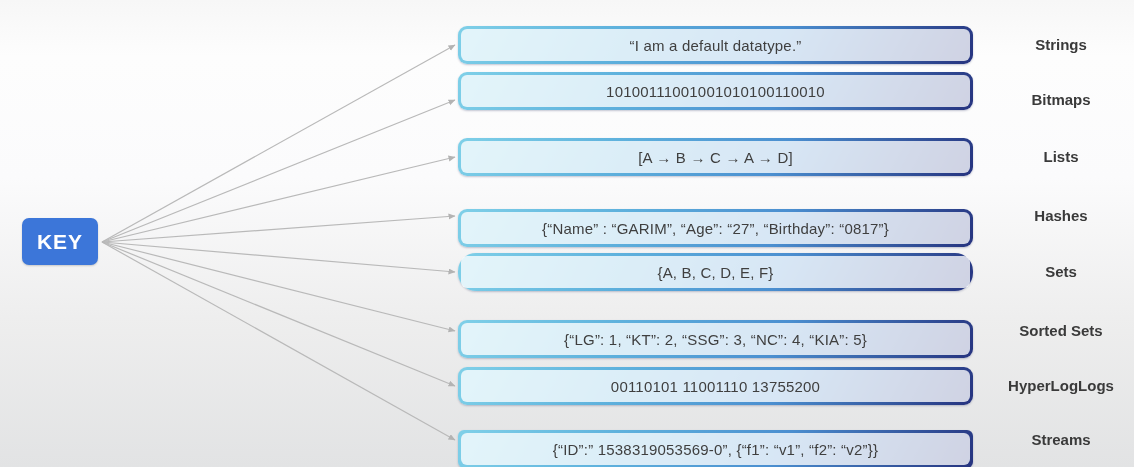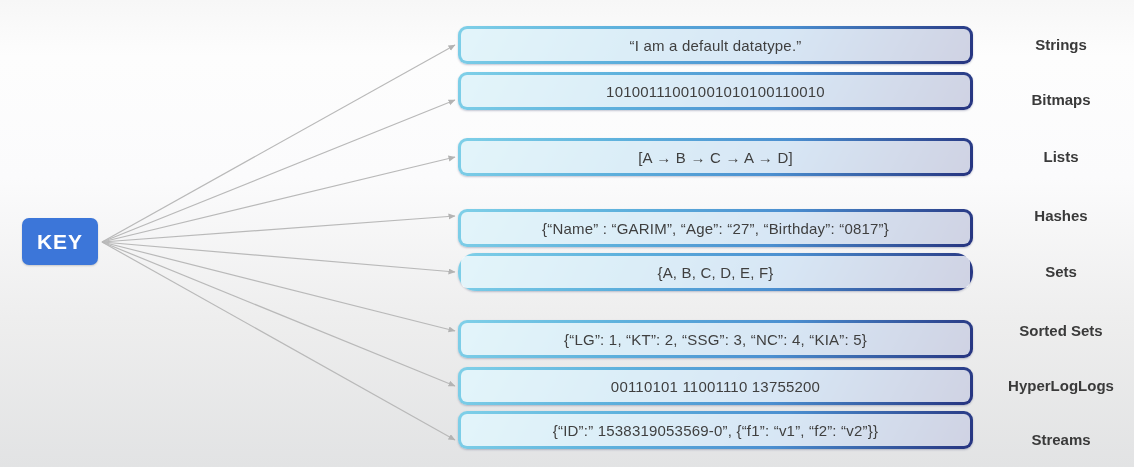--- a/index.html
+++ b/index.html
@@ -135,21 +135,21 @@
           <span>{“LG”: 1, “KT”: 2, “SSG”: 3, “NC”: 4, “KIA”: 5}</span>
         </div>
       </div>
       <div class="type-label" style="top: 321px;">Sorted Sets</div>
       <div class="row-border" style="top: 367px;">
         <div class="row-inner">
           <span>00110101 11001110 13755200</span>
         </div>
       </div>
       <div class="type-label" style="top: 376px;">HyperLogLogs</div>
-      <div class="row-border" style="top: 411px;">
+      <div class="row-border" style="top: 430px; border-radius: 6px;">
         <div class="row-inner">
           <span>{“ID”:” 1538319053569-0”, {“f1”: “v1”, “f2”: “v2”}}</span>
         </div>
       </div>
       <div class="type-label" style="top: 430px;">Streams</div>
     </div>
 
 </div>
 
 </body></html>

